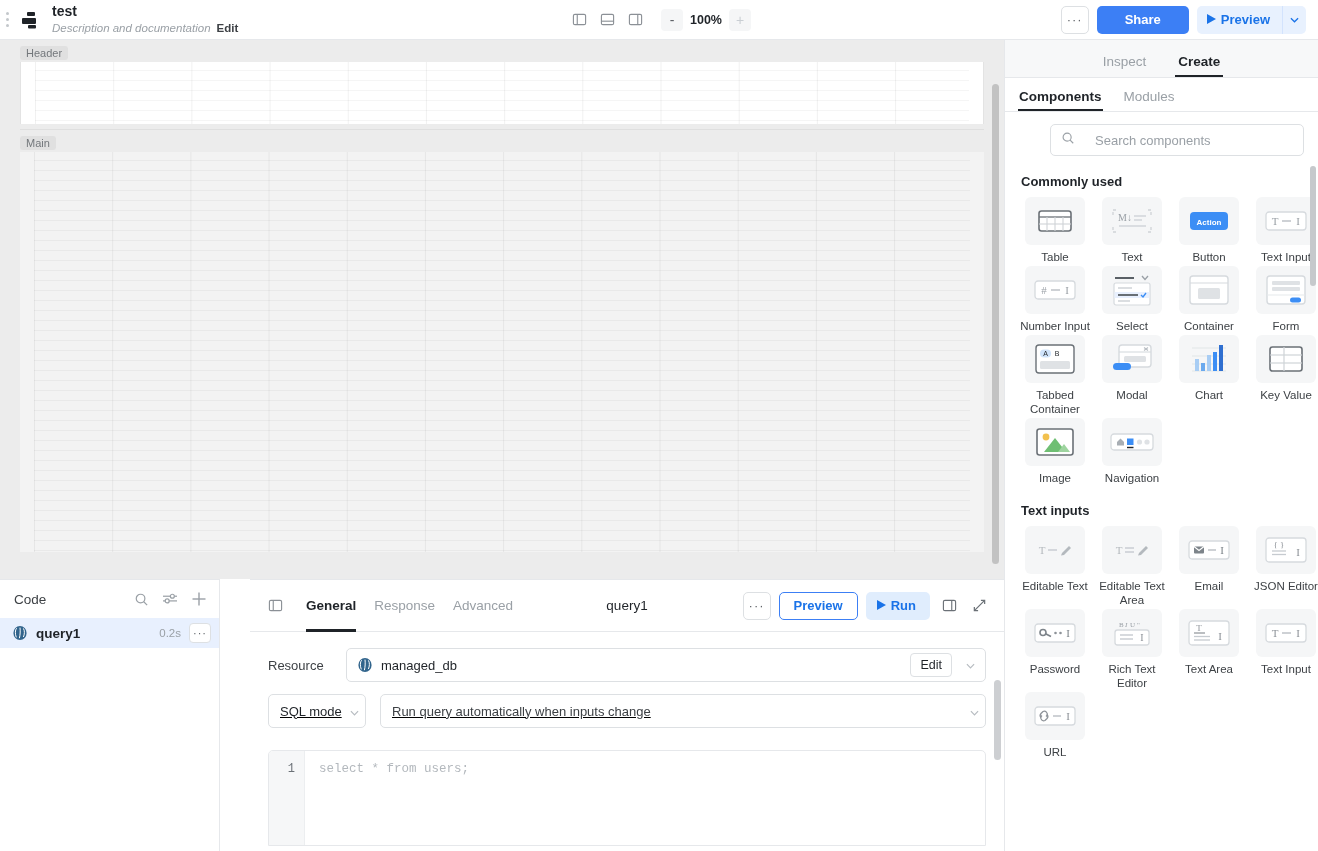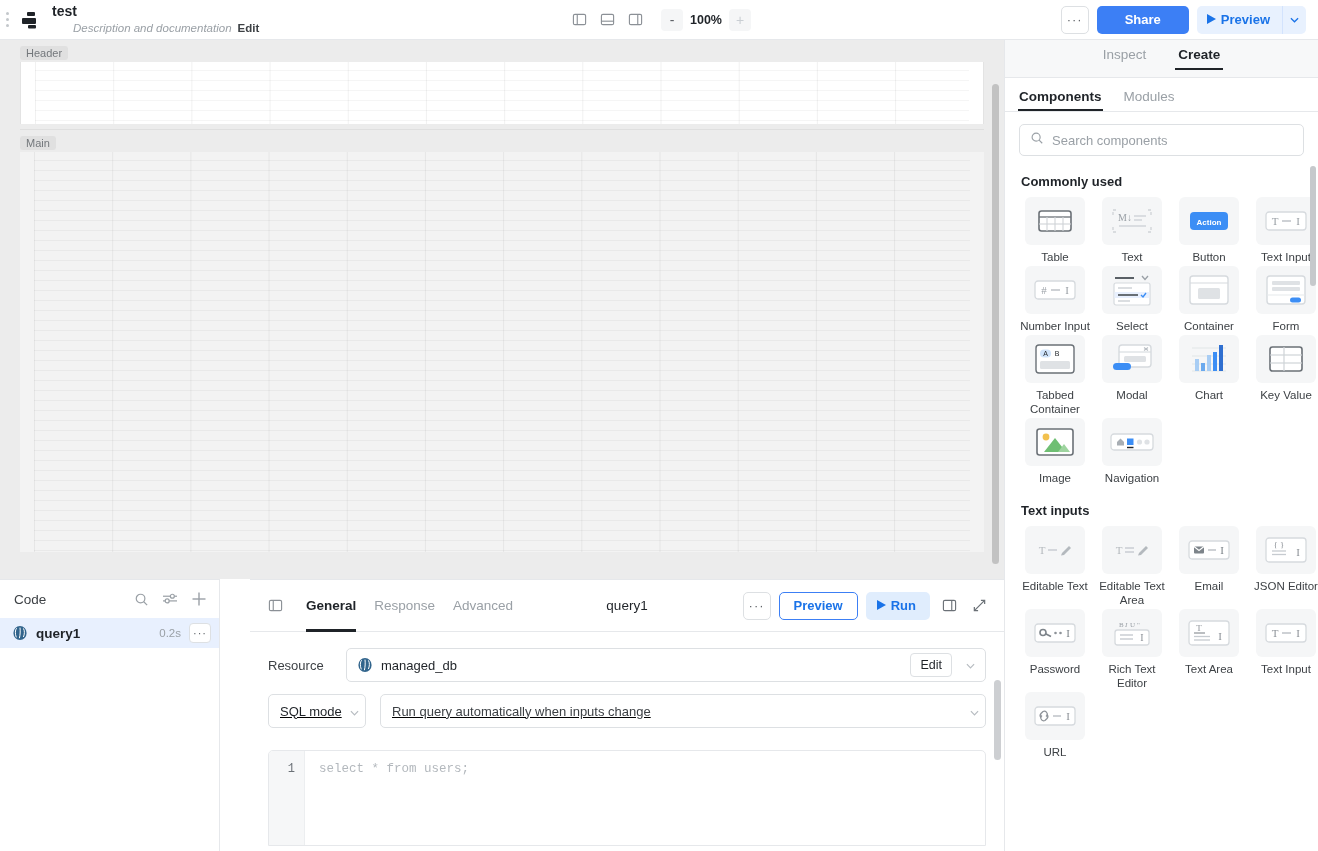--- a/index.html
+++ b/index.html
@@ -20,21 +20,21 @@
   }
   .drag-handle {
     width: 14px; height: 40px; display: flex; align-items: center;
     justify-content: center; flex-direction: column; gap: 3px; cursor: grab;
   }
   .drag-handle i { width: 3px; height: 3px; border-radius: 50%; background: #c3c7cb; display:block;}
   .logo { width: 30px; height: 40px; display: flex; align-items: center; justify-content: center; }
   .logo svg { display: block; }
   .title-block { margin-left: 8px; display: flex; flex-direction: column; justify-content: center; height: 40px; }
   .app-title { font-size: 14px; font-weight: 700; color: #1f2328; line-height: 15px; }
-  .subtitle-row { display: flex; align-items: baseline; gap: 6px; margin-top: 2px; margin-left: 21px; }
+  .subtitle-row { display: flex; align-items: baseline; gap: 6px; margin-top: 2px; }
   .app-desc { font-size: 11.5px; color: #9aa0a6; font-style: italic; line-height: 14px; }
   .app-edit { font-size: 11.5px; color: #3d4145; font-weight: 700; cursor: pointer; }
 
   .center-controls {
     position: absolute; left: 50%; transform: translateX(-50%);
     display: flex; align-items: center; gap: 4px;
   }
   .panel-btn {
     width: 24px; height: 24px; display: flex; align-items: center; justify-content: center;
     border-radius: 4px; cursor: pointer;
@@ -212,21 +212,21 @@
     position: absolute; right: 3px; top: 100px; width: 7px; height: 165px;
   }
   .query-scrollbar i { display:block; width:7px; height:80px; background:#cdcfd2; border-radius:4px;}
 
   
   .right-panel {
     position: absolute; right: 0; top: 40px; width: 314px; height: 811px;
     background: #fff; border-left: 1px solid #e6e8eb; display: flex; flex-direction: column;
   }
   .rp-tabs {
-    height: 38px; background: #f7f8f9; display: flex; align-items: center;
+    height: 38px; background: #f7f8f9; display: flex; align-items: flex-end;
     justify-content: center; gap: 32px; border-bottom: 1px solid #e6e8eb;
   }
   .rp-tab {
     font-size: 13.5px; color: #9aa0a6; padding-bottom: 8px; cursor: pointer; position: relative;
   }
   .rp-tab.active { color: #1f2328; font-weight: 700; }
   .rp-tab.active::after {
     content:""; position:absolute; left:-3px; right:-3px; bottom:0; height:2.5px; background:#1f2328;
   }
   .rp-subtabs {
@@ -234,21 +234,21 @@
     padding: 0 14px; border-bottom: 1px solid #e6e8eb;
   }
   .rp-subtab { font-size: 13.5px; color: #9aa0a6; padding-bottom: 7px; cursor:pointer; position:relative;}
   .rp-subtab.active { color: #1f2328; font-weight: 700; }
   .rp-subtab.active::after {
     content:""; position:absolute; left:-1px; right:-1px; bottom:0; height:2.5px; background:#1f2328;
   }
   .search-wrap { padding: 12px 14px 8px 14px; }
   .search-box {
     height: 32px; border: 1px solid #dde0e3; border-radius: 5px; display: flex;
-    align-items: center; gap: 8px; padding: 0 10px; background: #fff;
+    align-items: center; gap: 20px; padding: 0 10px; background: #fff; margin-left: 31px;
   }
   .search-box input {
     border: none; outline: none; font-size: 13px; color: #1f2328; flex: 1;
     font-family: "Liberation Sans", sans-serif; background: transparent;
   }
   .search-box input::placeholder { color: #9aa0a6; }
 
   .rp-scroll { flex: 1; overflow: hidden; position: relative; padding: 0 10px 0 14px; }
   .rp-group-title { font-size: 13px; font-weight: 700; color: #1f2328; margin: 10px 0 8px 2px; }
   .tile-grid { display: grid; grid-template-columns: repeat(4, 1fr); column-gap: 5px; row-gap: 2px; }

